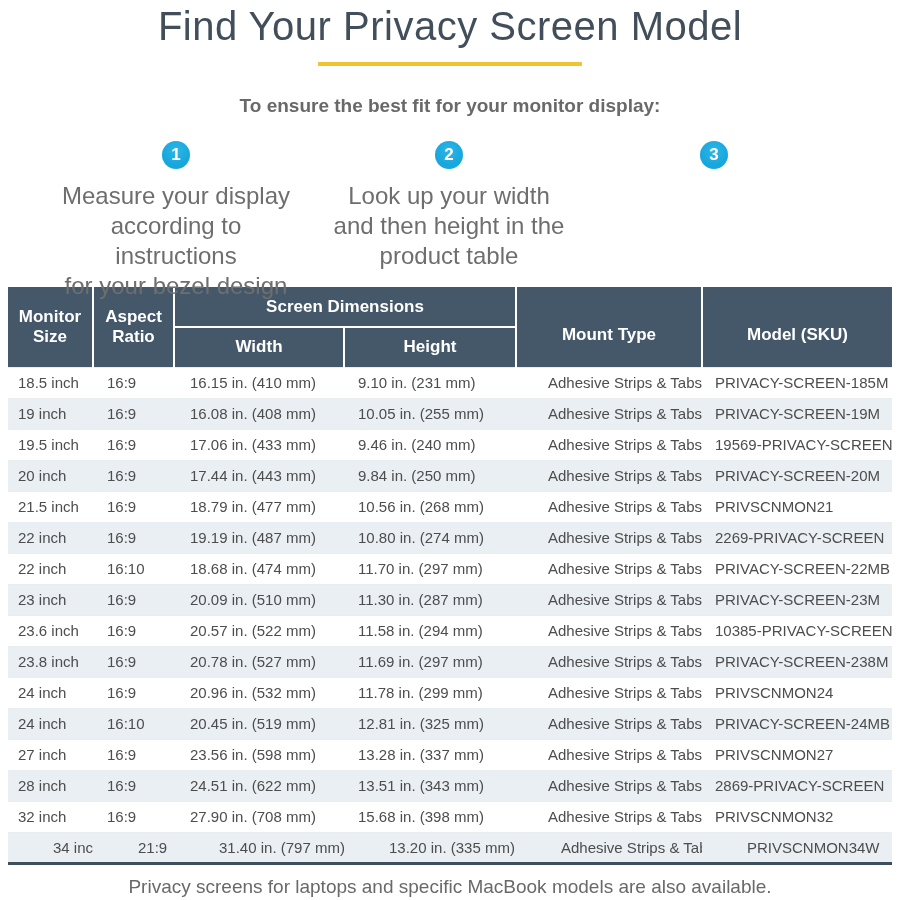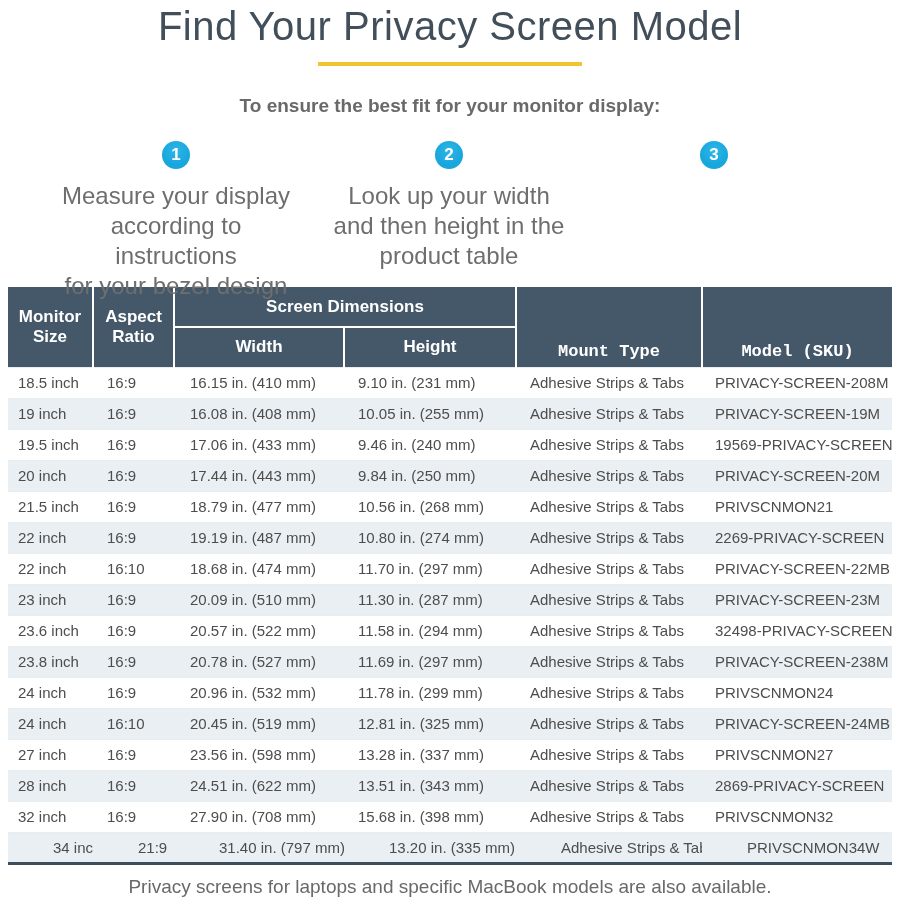--- a/index.html
+++ b/index.html
@@ -83,38 +83,38 @@
     color:#fff;
     font-size:17px;
     font-weight:bold;
     line-height:20px;
     height:40px;
     text-align:center;
     vertical-align:middle;
   }
   .product-table th.sep-r{border-right:2px solid #fff;}
   .product-table th.th-span{border-bottom:2px solid #fff;}
-  .product-table th.th-bottom{vertical-align:bottom;padding-bottom:5px;font-family:Liberation Mono, monospace;}
+  .product-table th.th-bottom{vertical-align:bottom;padding-bottom:22px;}
   .product-table td{
     height:31px;
     font-size:15px;
     color:var(--cell-text);
     white-space:nowrap;
     overflow:hidden;
     border-top:1px solid #E8EDF0;
     text-align:left;
     vertical-align:middle;
   }
   .product-table tbody tr:nth-child(even){background:var(--row-stripe);}
   .product-table tbody tr:last-child td{border-bottom:3px solid var(--table-bottom-line);padding-left:45px;}
   .product-table td:nth-child(1){padding-left:10px;}
   .product-table td:nth-child(2){padding-left:14px;}
   .product-table td:nth-child(3){padding-left:16px;}
   .product-table td:nth-child(4){padding-left:14px;}
-  .product-table td:nth-child(5){padding-left:14px;}
+  .product-table td:nth-child(5){padding-left:14px;text-align:right;}
   .product-table td:nth-child(6){padding-left:13px;}
   .footer-note{
     margin-top:11px;
     text-align:center;
     font-size:19px;
     color:var(--muted-text);
   }
 </style>
 </head>
 <body>
@@ -169,21 +169,21 @@
       <th class="sep-r">Height</th>
     </tr>
   </thead>
   <tbody id="table-body">
       <tr>
     <td>18.5 inch</td>
     <td>16:9</td>
     <td>16.15 in. (410 mm)</td>
     <td>9.10 in. (231 mm)</td>
     <td>Adhesive Strips &amp; Tabs</td>
-    <td>PRIVACY-SCREEN-208M</td>
+    <td>PRIVACY-SCREEN-185M</td>
   </tr>
       <tr>
     <td>19 inch</td>
     <td>16:9</td>
     <td>16.08 in. (408 mm)</td>
     <td>10.05 in. (255 mm)</td>
     <td>Adhesive Strips &amp; Tabs</td>
     <td>PRIVACY-SCREEN-19M</td>
   </tr>
       <tr>
@@ -233,21 +233,21 @@
     <td>11.30 in. (287 mm)</td>
     <td>Adhesive Strips &amp; Tabs</td>
     <td>PRIVACY-SCREEN-23M</td>
   </tr>
       <tr>
     <td>23.6 inch</td>
     <td>16:9</td>
     <td>20.57 in. (522 mm)</td>
     <td>11.58 in. (294 mm)</td>
     <td>Adhesive Strips &amp; Tabs</td>
-    <td>32498-PRIVACY-SCREEN</td>
+    <td>10385-PRIVACY-SCREEN</td>
   </tr>
       <tr>
     <td>23.8 inch</td>
     <td>16:9</td>
     <td>20.78 in. (527 mm)</td>
     <td>11.69 in. (297 mm)</td>
     <td>Adhesive Strips &amp; Tabs</td>
     <td>PRIVACY-SCREEN-238M</td>
   </tr>
       <tr>

